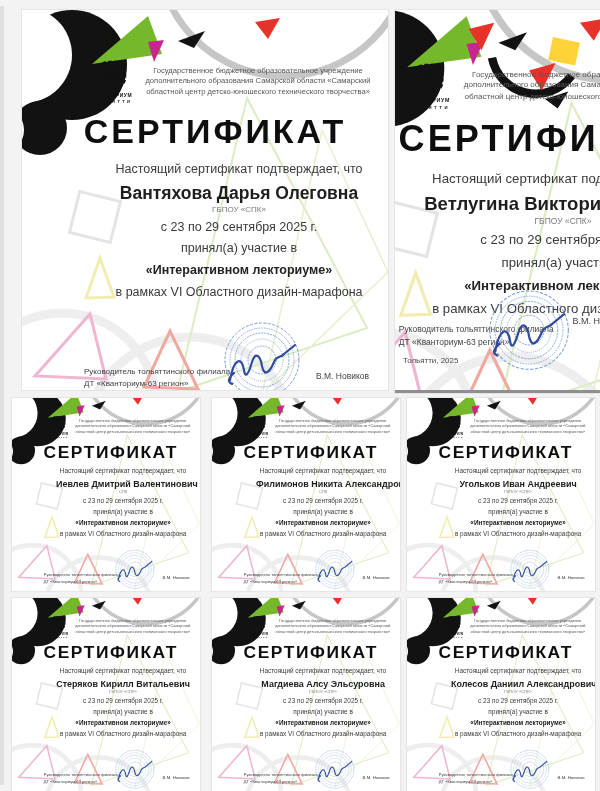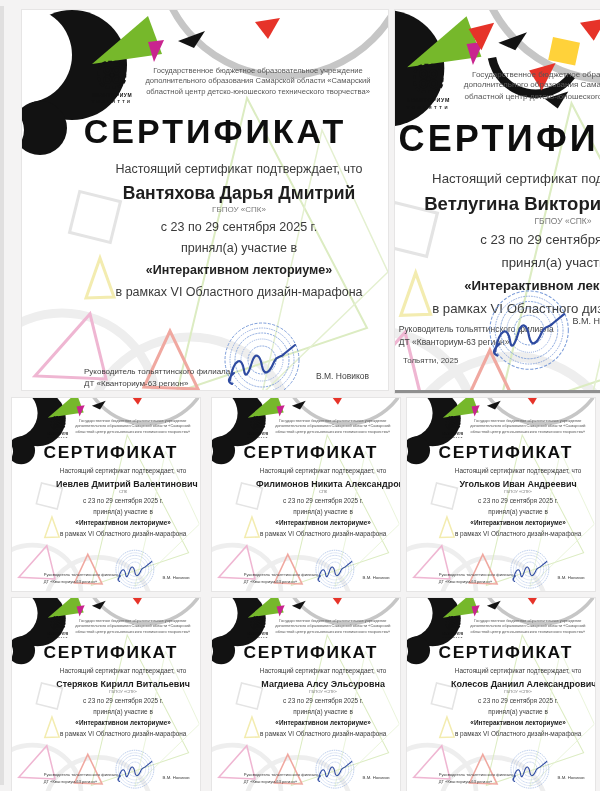--- a/index.html
+++ b/index.html
@@ -113,21 +113,21 @@
         <div class="logo-line1">КВАНТОРИУМ</div>
         <div class="logo-line2">ТОЛЬЯТТИ</div>
       </div>
 
       <div class="org-header">Государственное бюджетное образовательное учреждение дополнительного образования Самарской области «Самарский областной центр детско-юношеского технического творчества»</div>
 
       <div class="title">СЕРТИФИКАТ</div>
 
       <div class="body">
         <div class="confirm">Настоящий сертификат подтверждает, что</div>
-        <div class="name">Вантяхова Дарья Дмитрий</div>
+        <div class="name">Вантяхова Дарья Олеговна</div>
         <div class="org">ГБПОУ «СПК»</div>
         <div class="period">с 23 по 29 сентября 2025 г.</div>
         <div class="action">принял(а) участие в</div>
         <div class="event">«Интерактивном лекториуме»</div>
         <div class="context">в рамках VI Областного дизайн-марафона</div>
       </div>
 
       <div class="footer-role">
         <div>Руководитель тольяттинского филиала</div>
         <div>ДТ «Кванториум-63 регион»</div>

